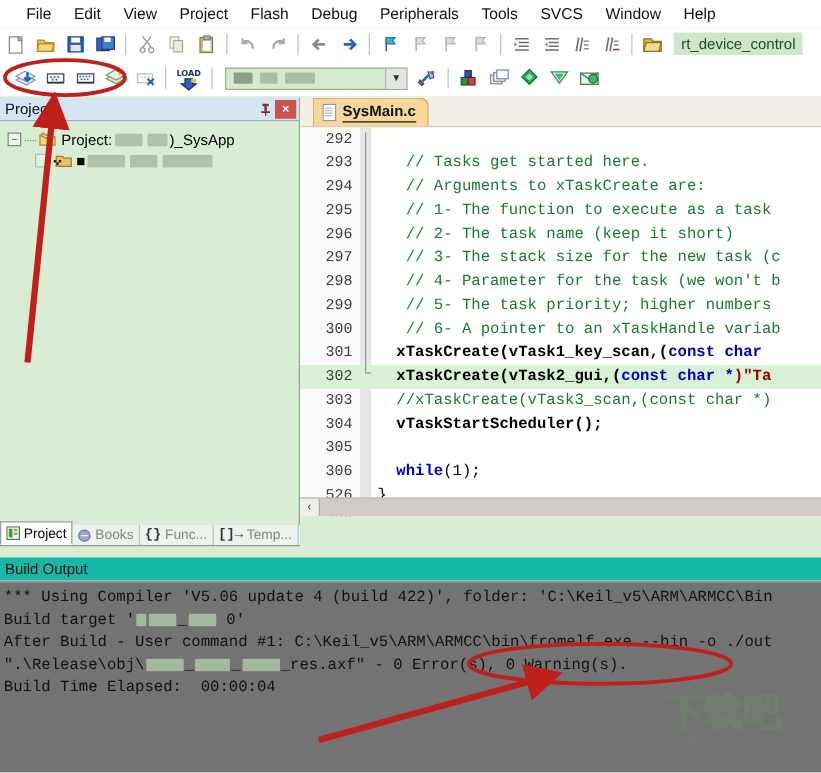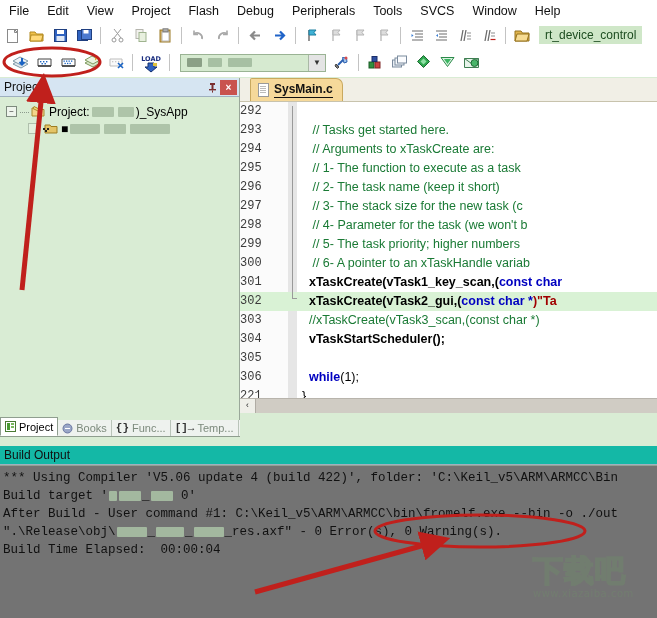--- a/index.html
+++ b/index.html
@@ -10,21 +10,21 @@
     font-size:12px;color:#000;
     position:relative;
   }
   #app{position:absolute;inset:0;}
 
   
   .menubar{
     position:absolute;left:0;top:0;width:657px;height:22px;
     background:#ffffff;
     display:flex;align-items:center;
-    padding-left:0;box-sizing:border-box;
+    padding-left:12px;box-sizing:border-box;
   }
   .menubar .mi{
     font-size:12.5px;color:#111;padding:2px 9px;white-space:nowrap;
     font-family:"Liberation Sans",sans-serif;
   }
 
   
   .toolbar{
     position:absolute;left:0;width:657px;height:26px;
     background:#ffffff;
@@ -138,26 +138,26 @@
     position:absolute;left:0;top:0;width:48px;height:100%;
     background:#fbfbfb;border-right:1px solid #cfcfcf;
   }
   .fold{
     position:absolute;left:48px;top:0;width:9px;height:100%;
     background:#e6e6e6;
   }
   .lines{position:absolute;left:0;top:0;right:0;}
   .ln{height:19px;line-height:19px;white-space:pre;position:relative;}
   .ln .num{
-    position:absolute;left:0;width:42px;
+    position:absolute;left:0;width:42px;text-align:right;
     color:#3a3a3a;font-size:12px;font-family:"Liberation Mono",monospace;
   }
   .ln .txt{
     position:absolute;left:62px;white-space:pre;
-    font-family:Liberation Sans, sans-serif;font-size:12.5px;
+    font-family:Liberation Mono, monospace;font-size:12.5px;
   }
   .ln.hl{background:#d9f2d5;}
   .ln.hl .txt{font-weight:bold;}
   .cm{color:#1a7a35;}
   .kw{color:#0000c0;font-weight:bold;}
   .fn{color:#000;font-weight:bold;}
   .st{color:#a00000;}
   .pl{color:#000;}
   .foldline{
     position:absolute;left:52px;width:1px;background:#9a9a9a;
@@ -578,21 +578,21 @@
           <div class="ln"><span class="num">297</span><span class="txt"><span class="cm">   // 3- The stack size for the new task (c</span></span></div>
           <div class="ln"><span class="num">298</span><span class="txt"><span class="cm">   // 4- Parameter for the task (we won't b</span></span></div>
           <div class="ln"><span class="num">299</span><span class="txt"><span class="cm">   // 5- The task priority; higher numbers </span></span></div>
           <div class="ln"><span class="num">300</span><span class="txt"><span class="cm">   // 6- A pointer to an xTaskHandle variab</span></span></div>
           <div class="ln"><span class="num">301</span><span class="txt"><span class="fn">  xTaskCreate(vTask1_key_scan,(</span><span class="kw">const char </span></span></div>
           <div class="ln hl"><span class="num">302</span><span class="txt"><span class="fn">  xTaskCreate(vTask2_gui,(</span><span class="kw">const char *</span><span class="st">)"Ta</span></span></div>
           <div class="ln"><span class="num">303</span><span class="txt"><span class="cm">  //xTaskCreate(vTask3_scan,(const char *)</span></span></div>
           <div class="ln"><span class="num">304</span><span class="txt"><span class="fn">  vTaskStartScheduler();</span></span></div>
           <div class="ln"><span class="num">305</span><span class="txt"></span></div>
           <div class="ln"><span class="num">306</span><span class="txt"><span class="pl">  </span><span class="kw">while</span><span class="pl">(1);</span></span></div>
-          <div class="ln"><span class="num">221</span><span class="txt"><span class="pl">}</span></span></div>
+          <div class="ln"><span class="num">526</span><span class="txt"><span class="pl">}</span></span></div>
           <div class="ln"><span class="num">308</span><span class="txt"></span></div>
         </div>
 
       <div class="foldline" style="top:4px;height:192px;"></div>
       <div class="foldend" style="top:196px;"></div>
 
       <div class="hscroll">
         <div class="hs-arrow">‹</div>
         <div class="hs-track"></div>
       </div>

